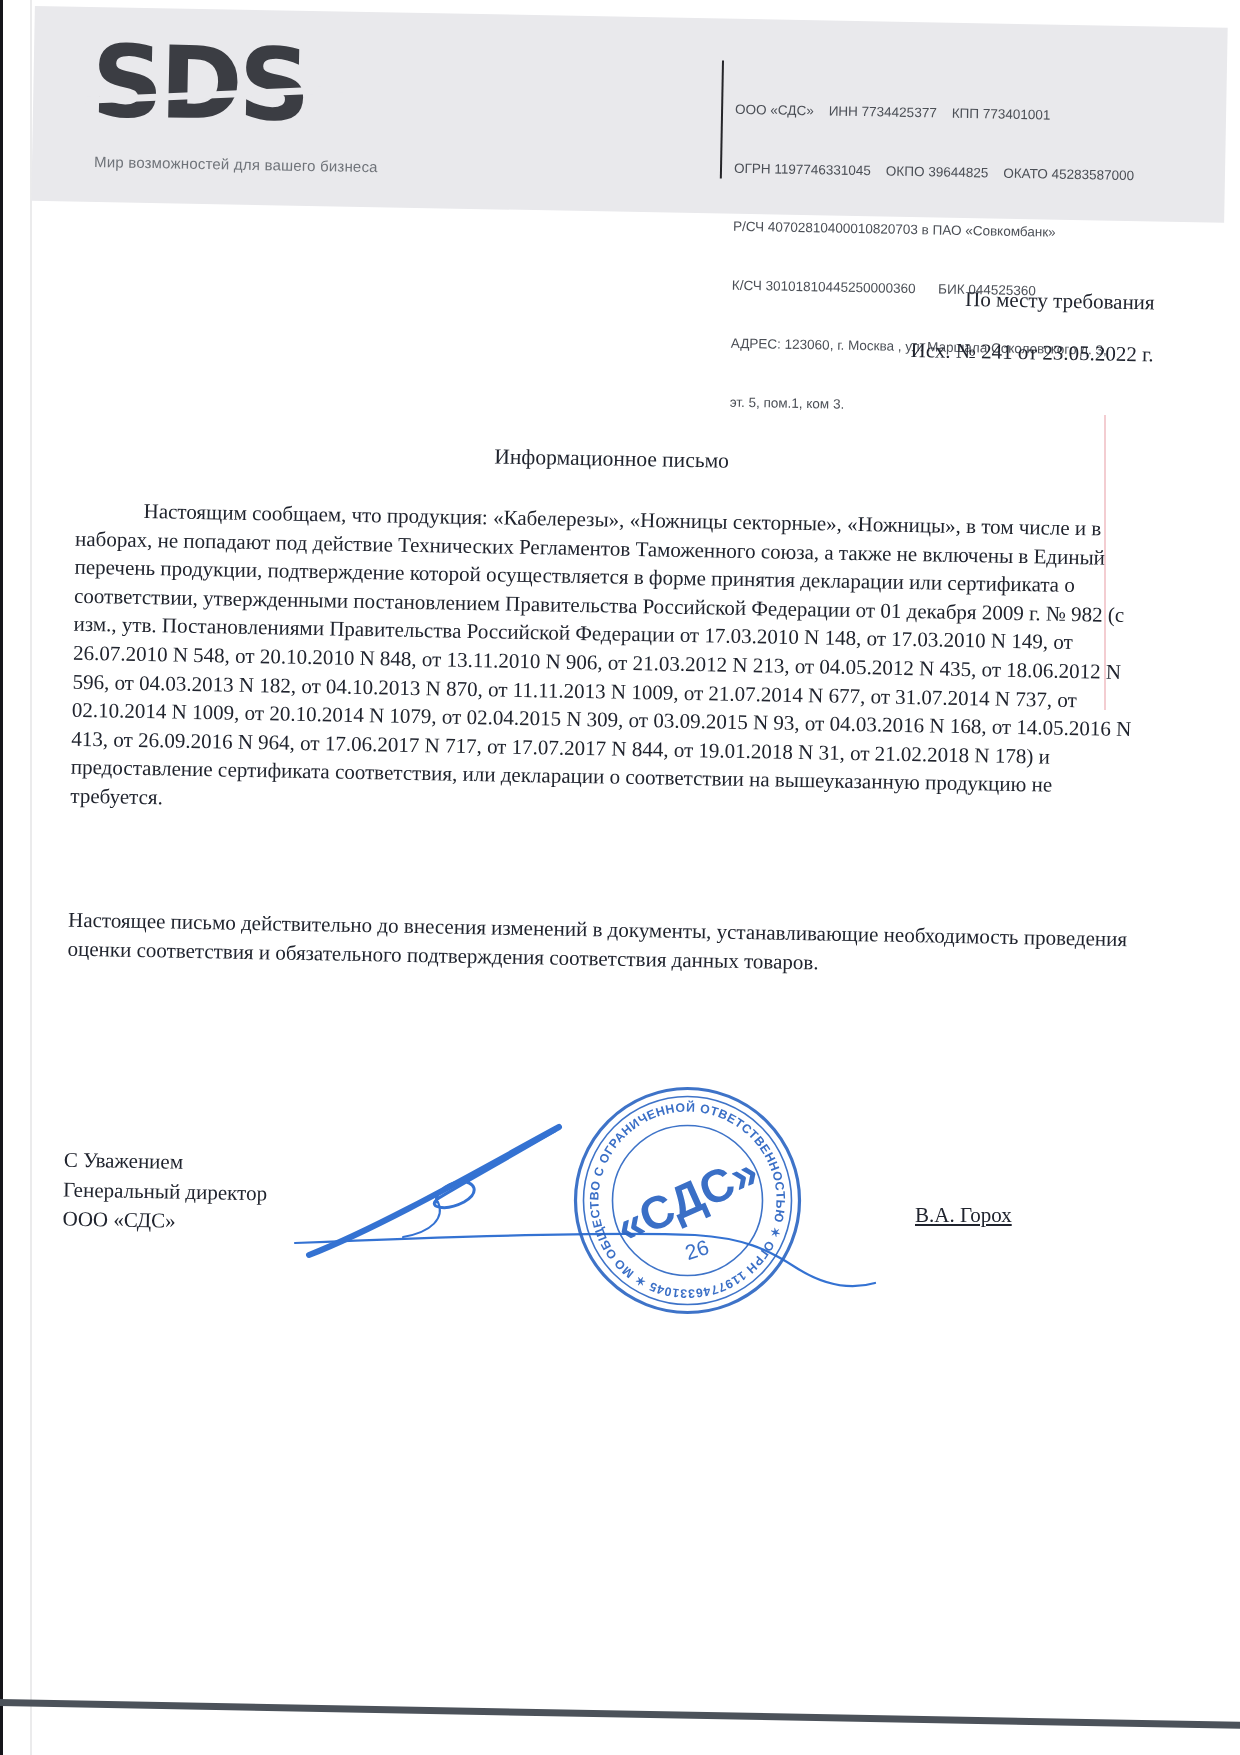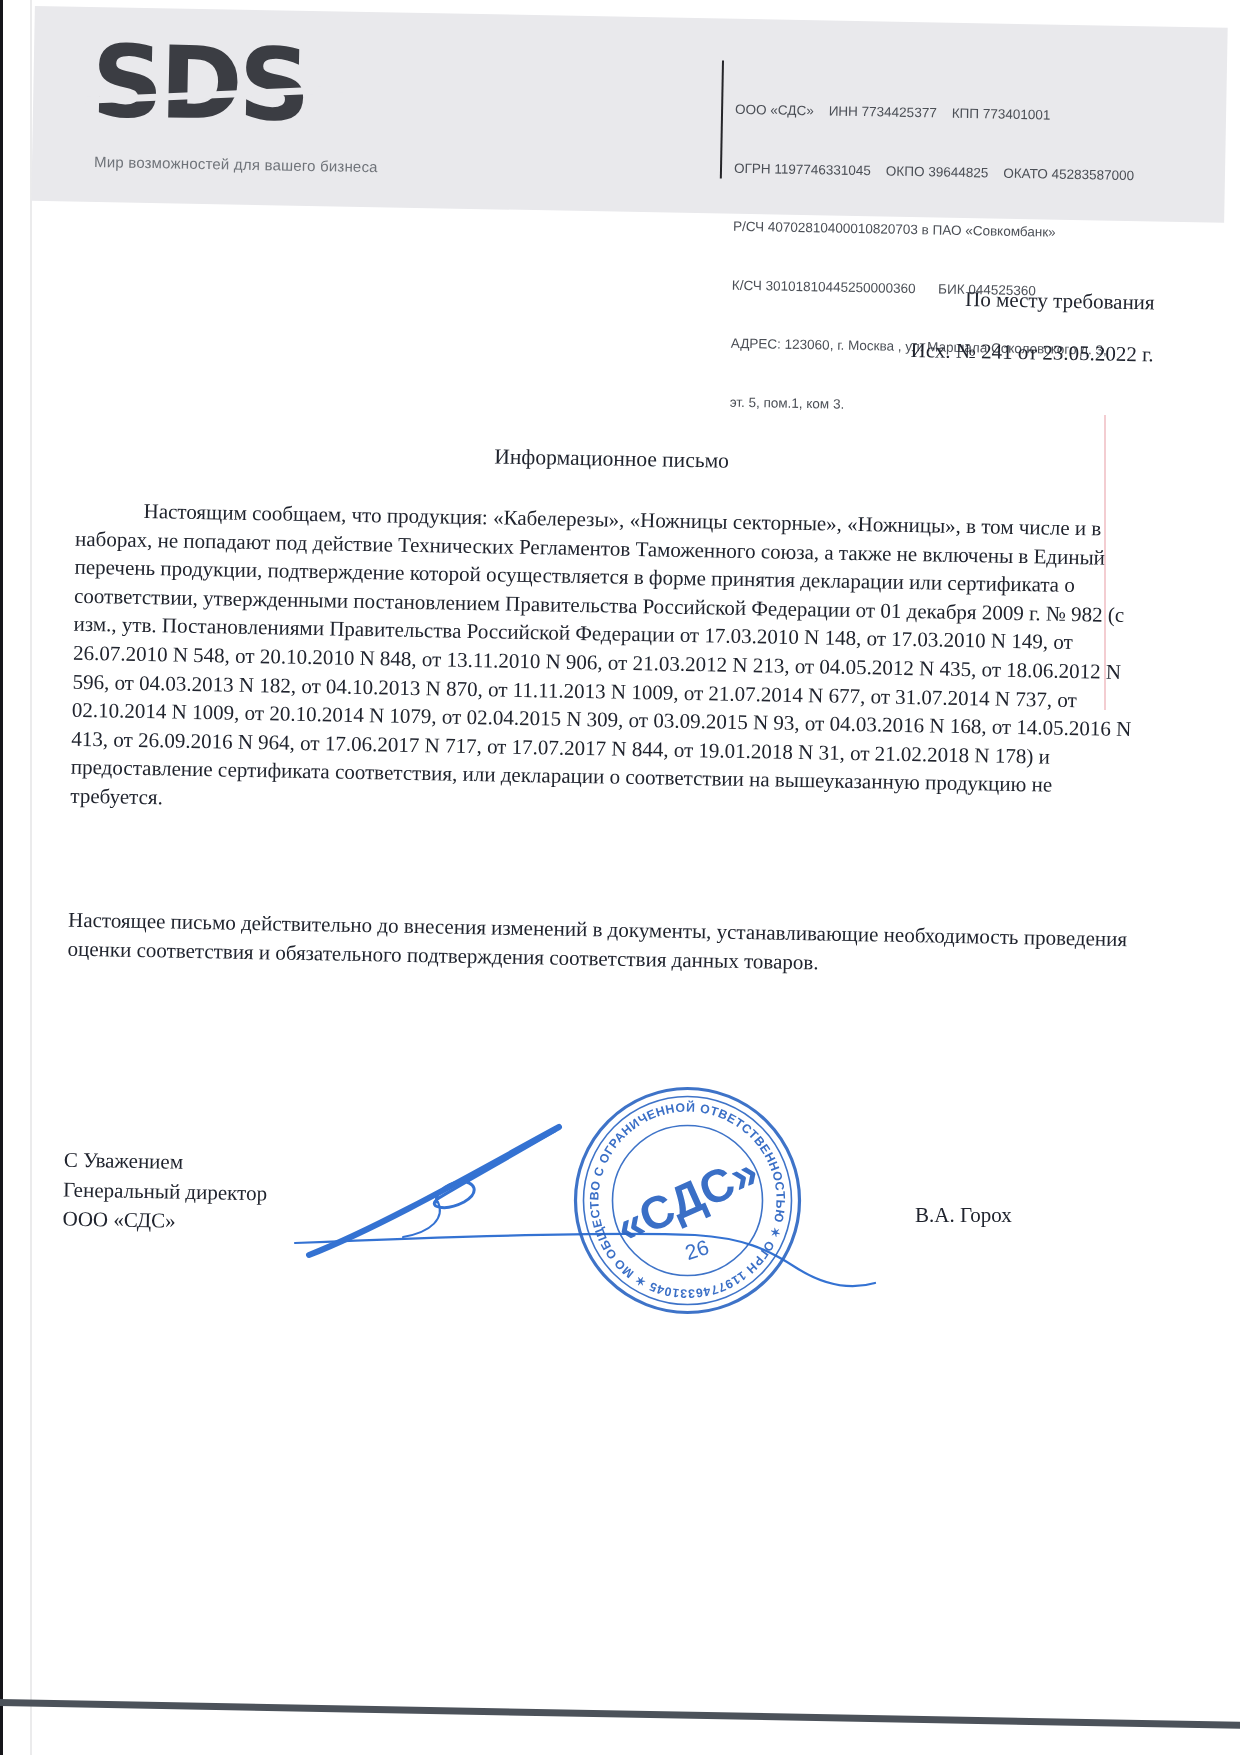--- a/index.html
+++ b/index.html
@@ -31,21 +31,21 @@
   .company    { left:702px; top:42px; font-family:"Liberation Sans", sans-serif;
                 font-size:13.5px; line-height:19.5px; color:#4b4f56; white-space:pre; }
 
   
   .recipient { top:270px; right:80px; font-size:21px; }
   .reference { top:322px; right:80px; font-size:21px; }
   .title     { top:436px; left:0; width:1240px; text-align:center; font-size:21.5px; }
   .para1     { top:495px; left:85px; width:1078px; font-size:21px; line-height:28.6px; text-indent:68px; }
   .para2     { top:905px; left:85px; width:1078px; font-size:21px; line-height:28.6px; }
   .closing   { top:1145px; left:85px; font-size:21px; line-height:29.5px; }
-  .signer    { left:915px; top:1203px; font-size:21px; }
+  .signer    { left:915px; top:1203px; font-size:21px;text-decoration:underline; }
 
   .stamp-svg { left:545px; top:1058px; width:285px; height:285px; opacity:0.92; }
   .sign-svg  { left:275px; top:1095px; width:640px; height:210px; opacity:0.95; }
 </style>
 </head>
 <body>
 
 <div class="abs edge-left"></div>
 <div class="abs line-faint"></div>
 <div class="abs line-pink"></div>

